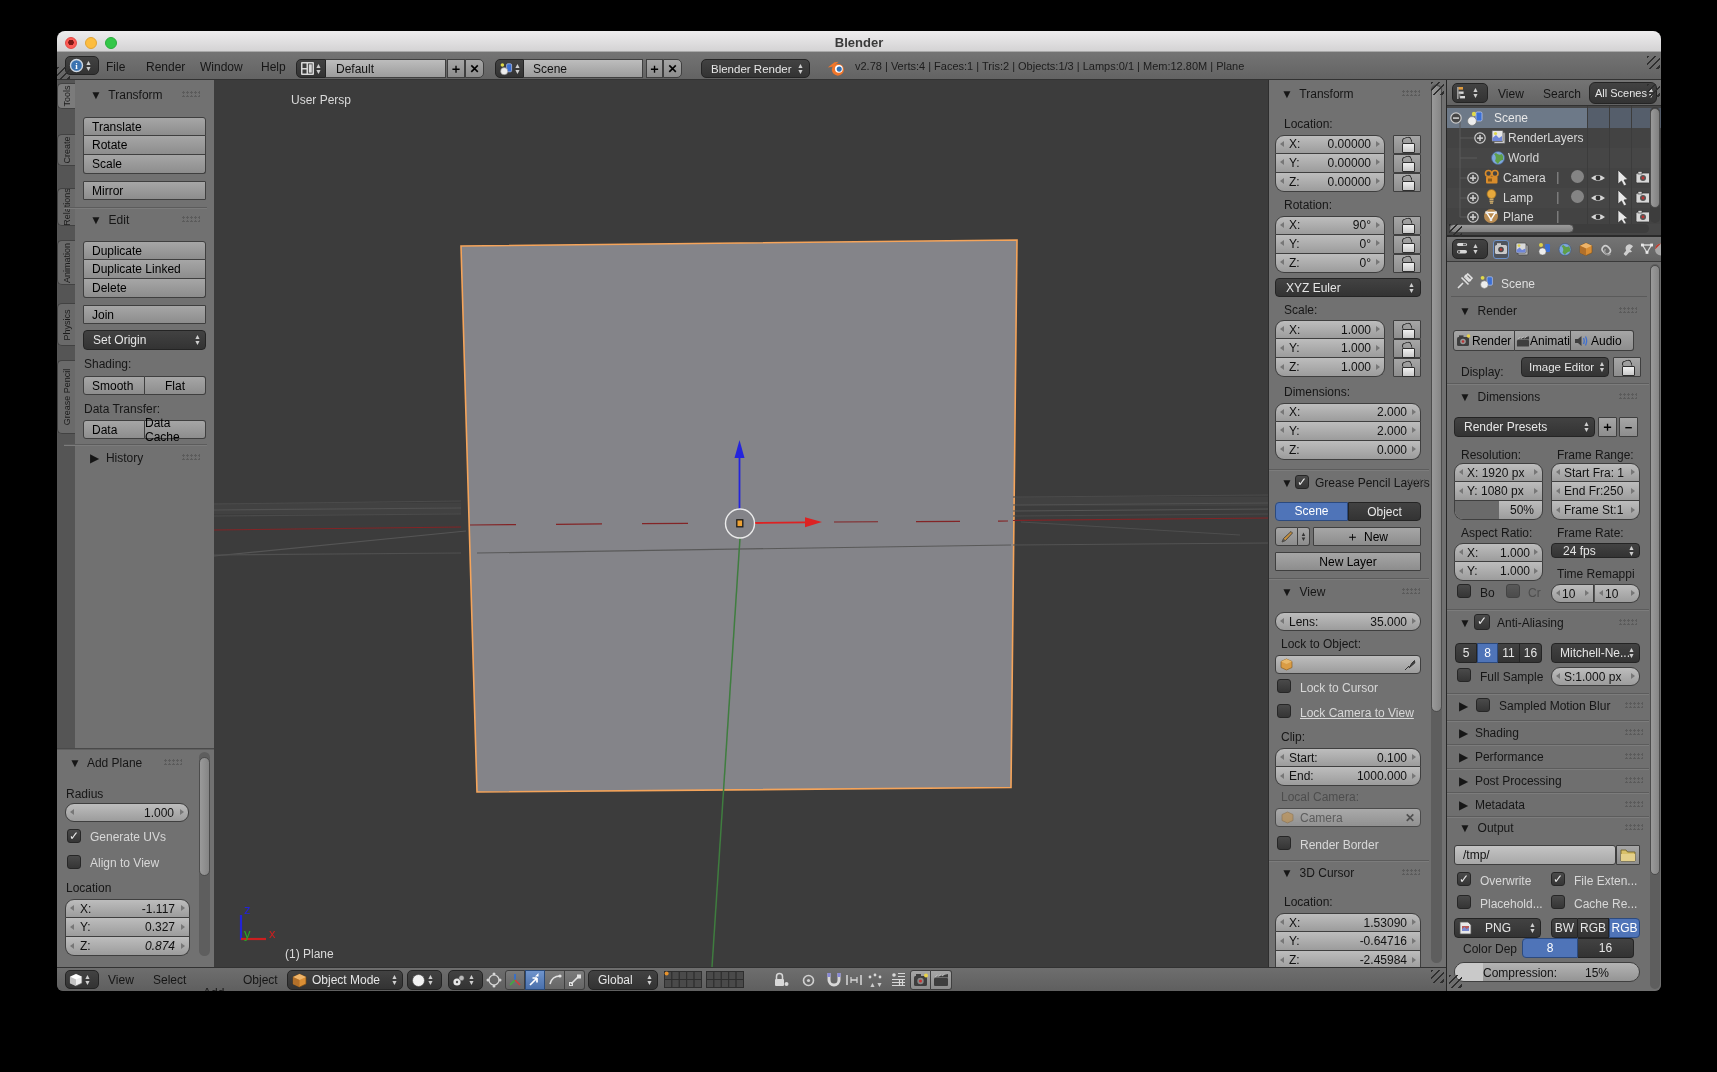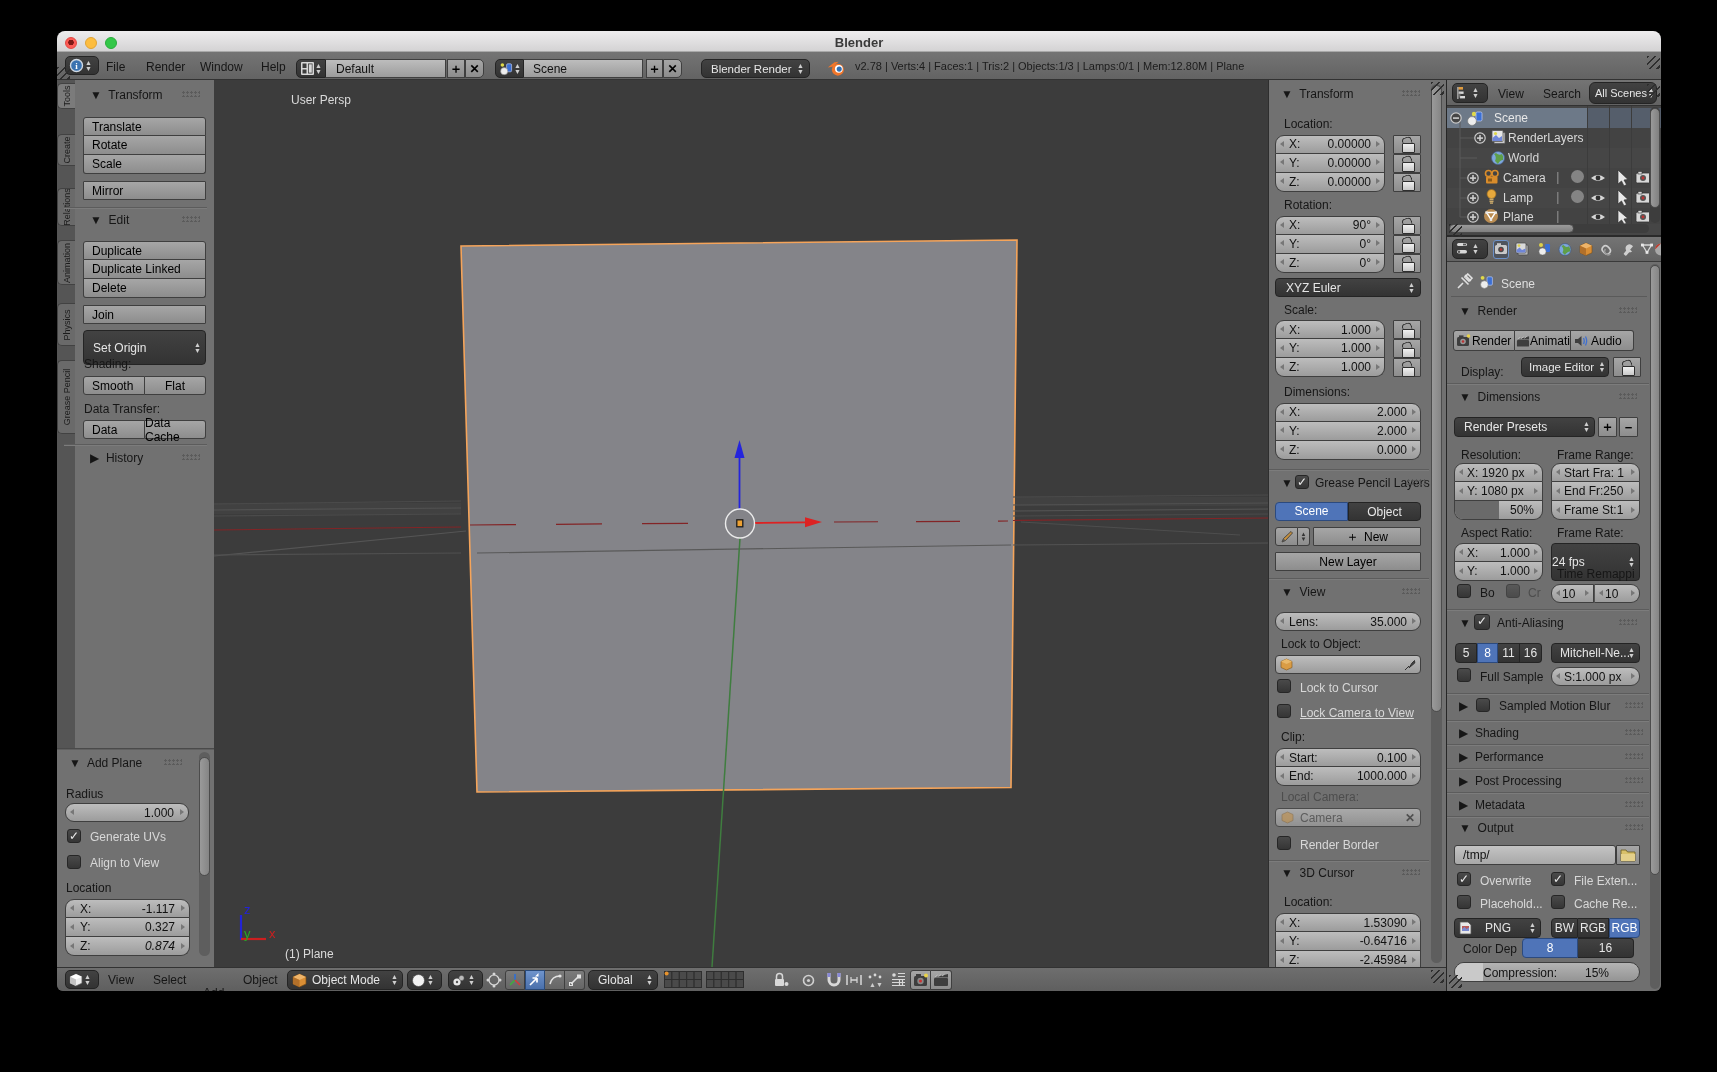--- a/index.html
+++ b/index.html
@@ -133,21 +133,21 @@
     <div class="btn bl" style="left:26px; top:75px; width:123px; height:19px; border-radius:0 0 3px 3px; border-top:none;">Scale</div>
     <div class="btn bl" style="left:26px; top:101px; width:123px; height:19px;">Mirror</div>
 
     <div class="sep" style="left:7px; top:127px; width:143px;"></div>
     <div class="lbl" style="left:33px; top:133px; font-size:12px;">▼&nbsp; Edit</div>
     <div class="grip" style="left:125px; top:136px;"></div>
     <div class="btn bl" style="left:26px; top:161px; width:123px; height:19px; border-radius:3px 3px 0 0;">Duplicate</div>
     <div class="btn bl" style="left:26px; top:180px; width:123px; height:19px; border-radius:0; border-top:none;">Duplicate Linked</div>
     <div class="btn bl" style="left:26px; top:199px; width:123px; height:19px; border-radius:0 0 3px 3px; border-top:none;">Delete</div>
     <div class="btn bl" style="left:26px; top:225px; width:123px; height:19px;">Join</div>
-    <div class="dk" style="left:26px; top:250px; width:123px; height:35px; padding-left:9px;">Set Origin<span class="updn" style="position:absolute; right:3px;">▲<br>▼</span></div>
+    <div class="dk" style="left:26px; top:250px; width:123px; height:20px; padding-left:9px;">Set Origin<span class="updn" style="position:absolute; right:3px;">▲<br>▼</span></div>
     <div class="lbl" style="left:27px; top:277px;">Shading:</div>
     <div class="btn bl" style="left:26px; top:296px; width:62px; height:19px; border-radius:3px 0 0 3px;">Smooth</div>
     <div class="btn" style="left:88px; top:296px; width:61px; height:19px; border-radius:0 3px 3px 0; border-left:none;">Flat</div>
     <div class="lbl" style="left:27px; top:322px;">Data Transfer:</div>
     <div class="btn bl" style="left:26px; top:340px; width:62px; height:19px; border-radius:3px 0 0 3px;">Data</div>
     <div class="btn" style="left:88px; top:340px; width:61px; height:19px; border-radius:0 3px 3px 0; border-left:none;">Data Cache</div>
 
     <div class="sep" style="left:7px; top:364px; width:143px;"></div>
     <div class="lbl" style="left:33px; top:371px; font-size:12px;">▶&nbsp; History</div>
     <div class="grip" style="left:125px; top:374px;"></div>
@@ -855,21 +855,21 @@
         <span>X:</span>
         <span style="margin-left:auto;">1.000</span>
         <i class="tr3"></i>
       </div>
     <div class="fld" style="left:7px; top:325px; width:89px; height:19px; border-top:none; border-radius:0 0 9px 9px; padding:0 12px;">
         <i class="tl3"></i>
         <span>Y:</span>
         <span style="margin-left:auto;">1.000</span>
         <i class="tr3"></i>
       </div>
-    <div class="dk" style="left:104px; top:306px; width:89px; height:38px; padding-left:0;">24 fps<span class="updn" style="position:absolute; right:3px;">▲<br>▼</span></div>
+    <div class="dk" style="left:104px; top:306px; width:89px; height:15px; padding-left:11px;">24 fps<span class="updn" style="position:absolute; right:3px;">▲<br>▼</span></div>
     <div class="lbl" style="left:110px; top:330px;">Time Remappi</div>
     <div class="chk" style="left:10px; top:347px;"></div>
     <div class="lbl" style="left:33px; top:349px;">Bo</div>
     <div class="chk" style="left:59px; top:347px; opacity:.6;"></div>
     <div class="lbl" style="left:81px; top:349px; color:#4d4d4d;">Cr</div>
     <div class="fld" style="left:104px; top:347px; width:43px; height:19px; border-radius:9px 0 0 9px; padding:0 10px;">
         <i class="tl3"></i>
         <span>10</span>
         <i class="tr3"></i>
       </div>

